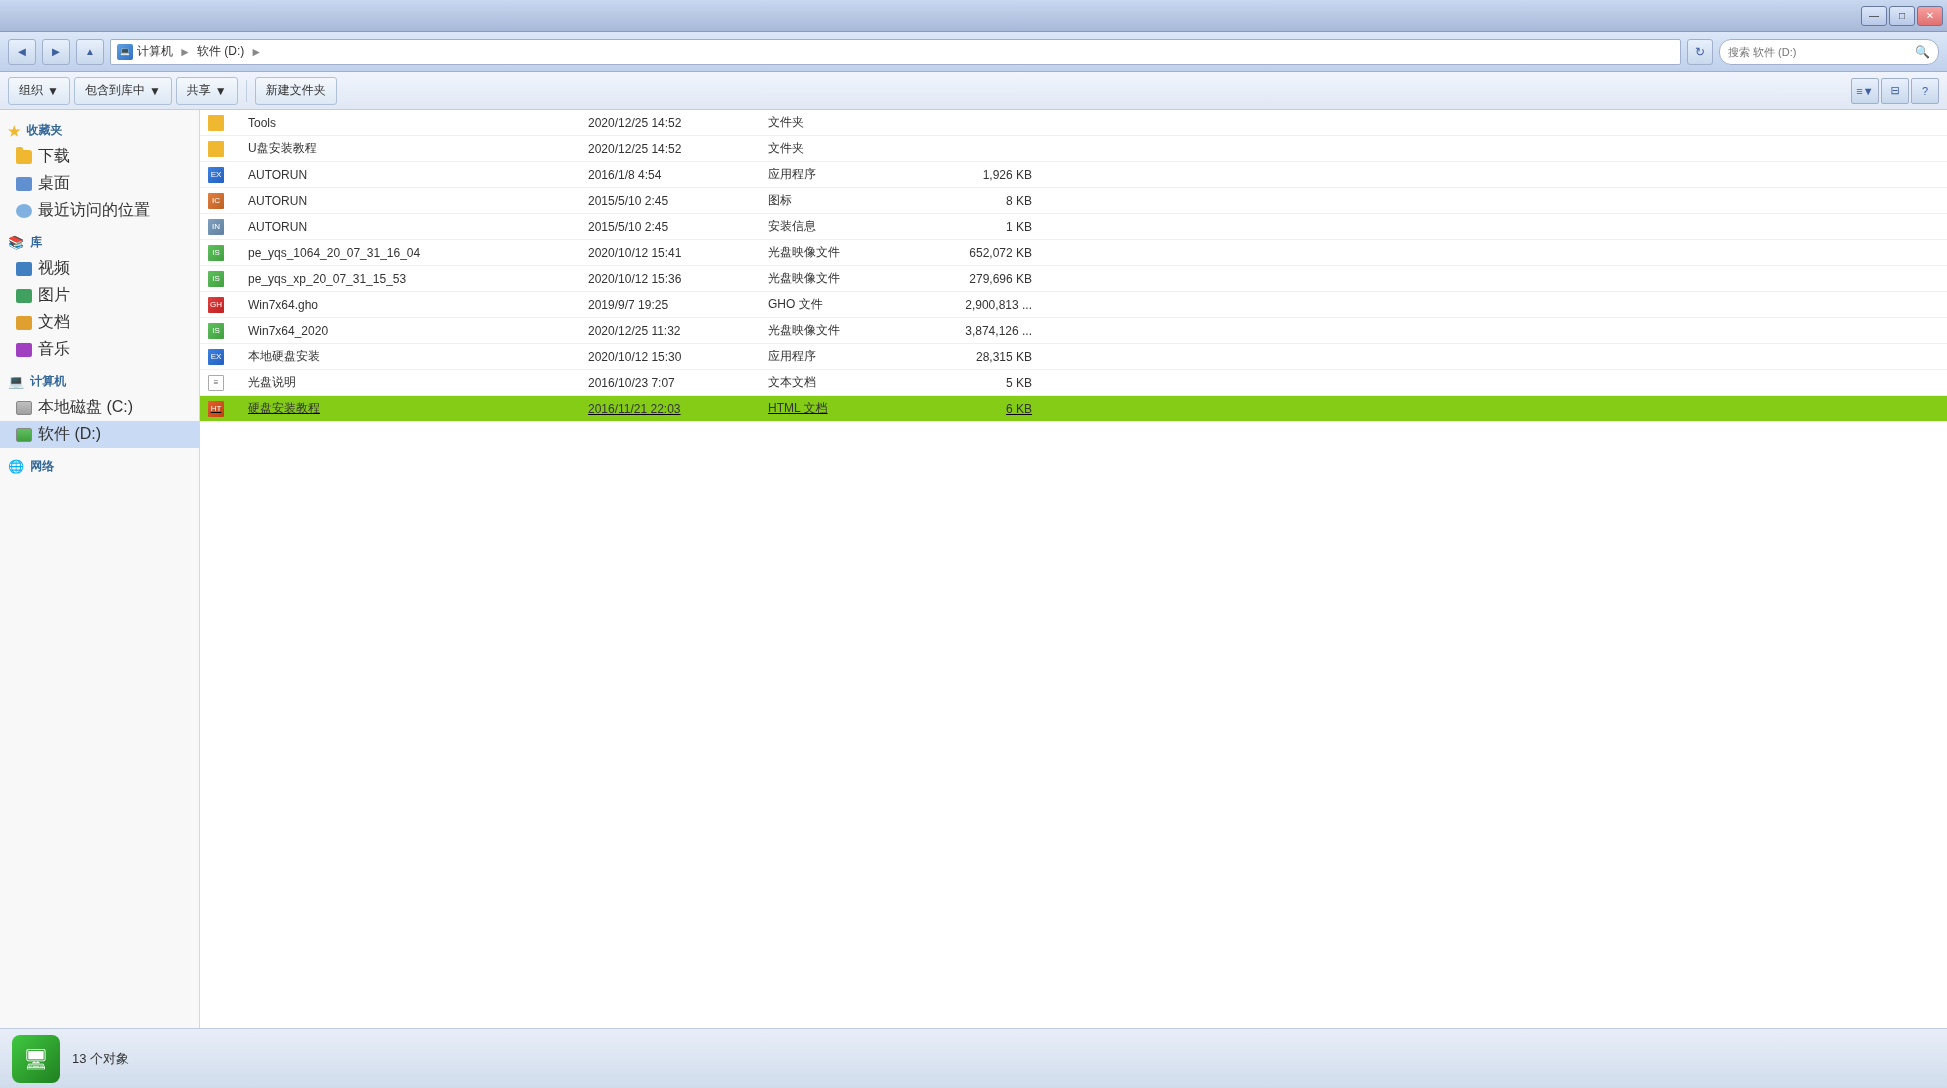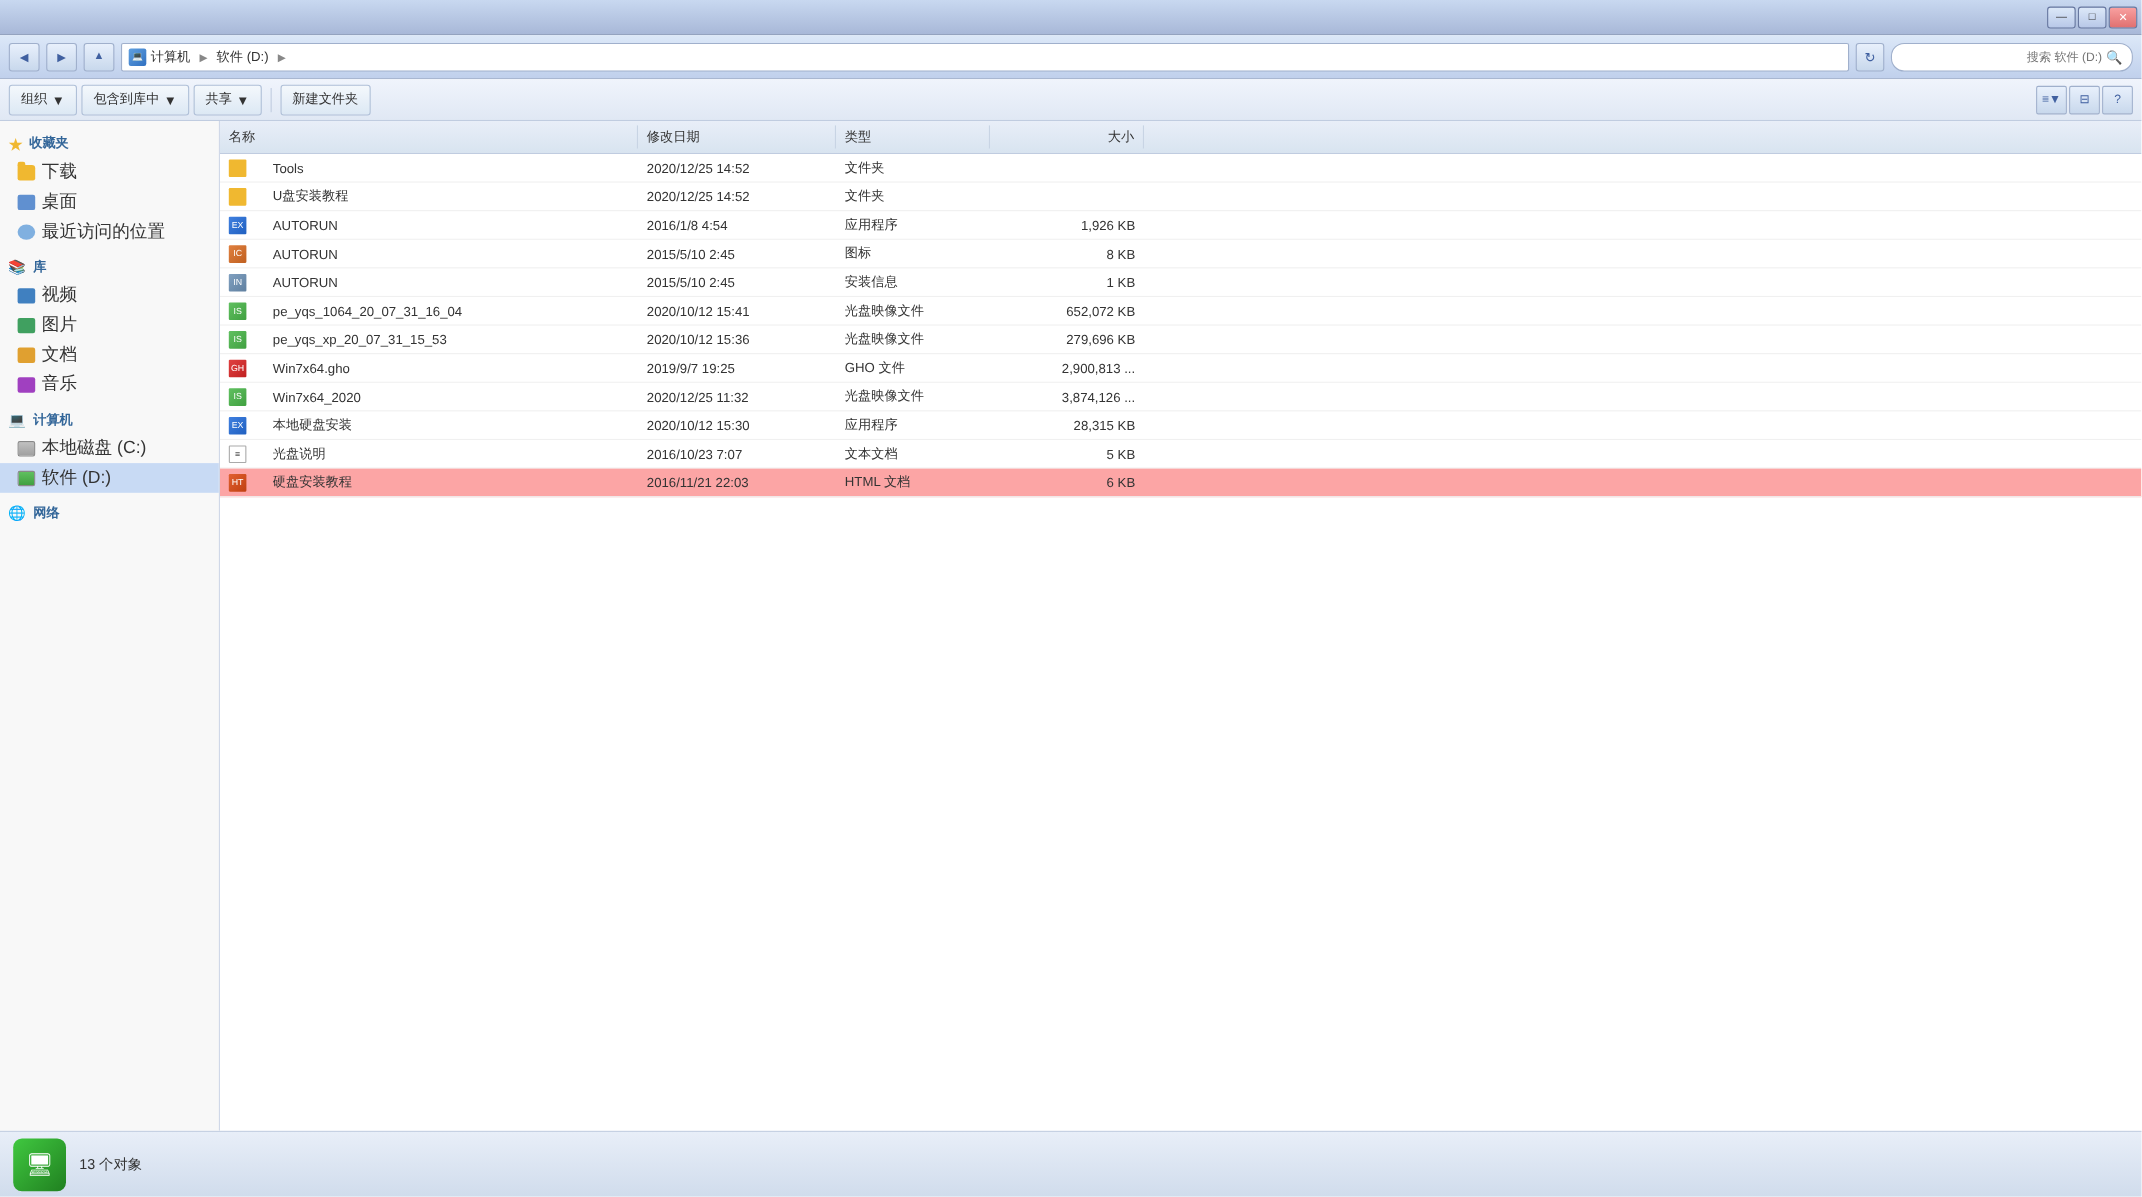--- a/index.html
+++ b/index.html
@@ -106,21 +106,20 @@
       gap: 4px;
     }
     .search-box input {
       border: none;
       outline: none;
       flex: 1;
       font-size: 11px;
       font-family: inherit;
       color: #888;
       background: transparent;
-      text-align: right;
     }
     .refresh-btn {
       width: 26px;
       height: 26px;
       background: linear-gradient(to bottom, #e8f0fc, #c8d8ec);
       border: 1px solid #a0b0cc;
       border-radius: 3px;
       cursor: pointer;
       display: flex;
       align-items: center;
@@ -265,21 +264,21 @@
     .col-type { width: 140px; }
     .col-size { width: 140px; text-align: right; }
 
     .file-row {
       display: flex;
       align-items: center;
       padding: 2px 0;
       border-bottom: 1px solid #f0f0f0;
       cursor: pointer;
     }
-    .file-row.selected { background: #fca5a5; }
+    .file-row.selected { background: #84cc16; text-decoration: underline; }
     .file-cell {
       font-size: 12px;
       color: #333;
       padding: 2px 8px;
       overflow: hidden;
       text-overflow: ellipsis;
       white-space: nowrap;
     }
     .cell-name {
       width: 380px;
@@ -451,26 +450,20 @@
 
     <div class="sidebar-section">
       <div class="sidebar-header">
         <span style="font-size:13px;">🌐</span>
         <span>网络</span>
       </div>
     </div>
   </div>
 
   <div class="file-list">
-    <div class="file-list-header">
-      <div class="col-header col-name">名称</div>
-      <div class="col-header col-date">修改日期</div>
-      <div class="col-header col-type">类型</div>
-      <div class="col-header col-size">大小</div>
-    </div>
     <div id="file-rows-container">
         <div class="file-row">
     <div class="file-cell cell-name">
       <div class="file-icon" style="background:#f0b830;"></div>
       <span>Tools</span>
     </div>
     <div class="file-cell cell-date">2020/12/25 14:52</div>
     <div class="file-cell cell-type">文件夹</div>
     <div class="file-cell cell-size"></div>
   </div>

